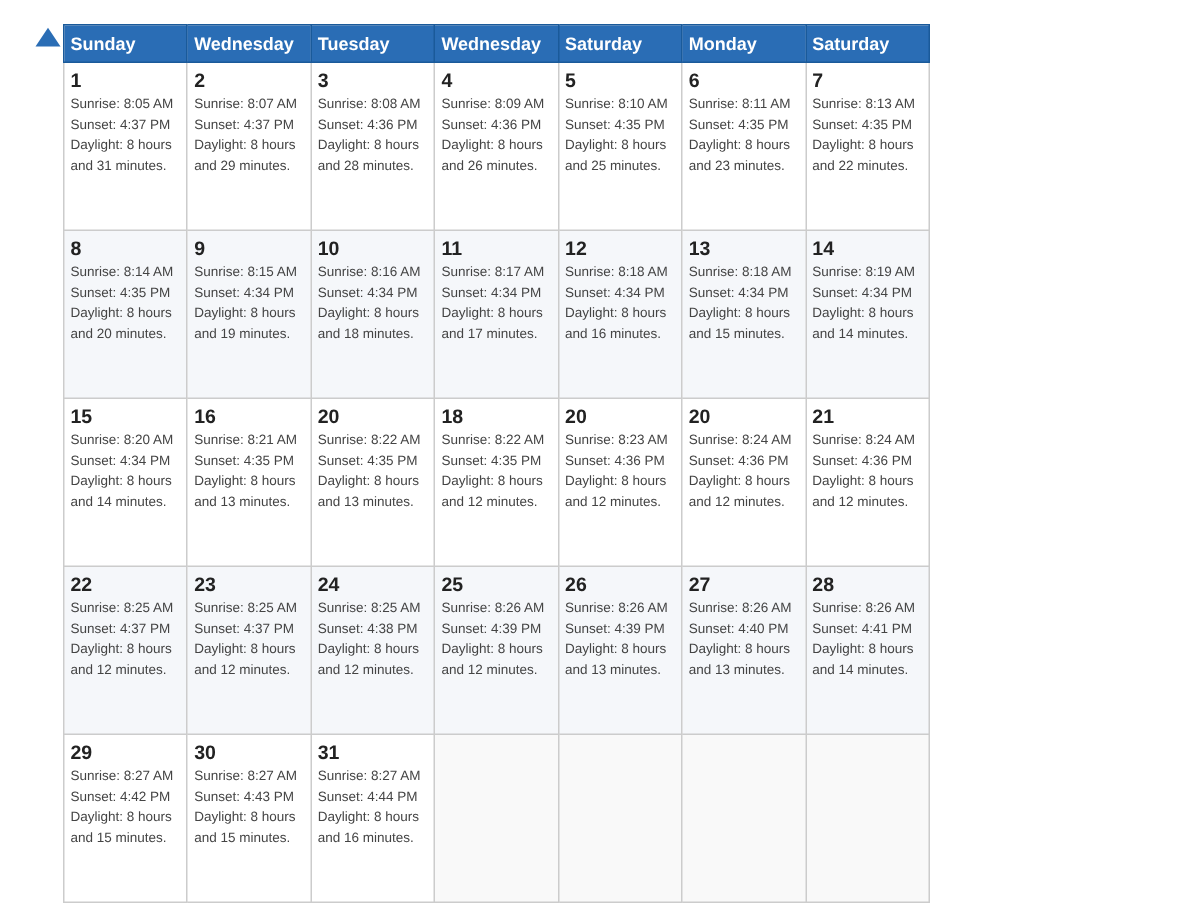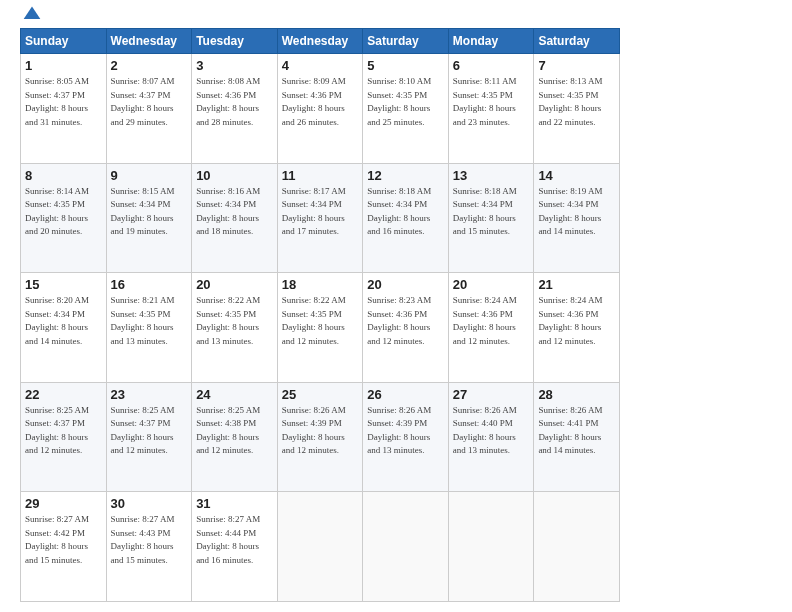--- a/index.html
+++ b/index.html
@@ -6,23 +6,23 @@
     body {
       font-family: Arial, sans-serif;
       background: #fff;
       width: 792px;
       height: 612px;
       overflow: hidden;
     }
     .page {
       width: 640px;
       height: 612px;
-      padding: 4px 20px 10px 20px;
+      padding: 16px 20px 10px 20px;
       display: flex;
-      flex-direction: column;
+      flex-direction: row;
     }
     .header {
       display: flex;
       justify-content: space-between;
       align-items: flex-start;
       margin-bottom: 8px;
     }
     .logo {
       display: flex;
       flex-direction: column;
@@ -91,21 +91,20 @@
       font-size: 13px;
       font-weight: bold;
       color: #222;
       display: block;
       margin-bottom: 2px;
     }
     .day-info {
       font-size: 9px;
       color: #444;
       line-height: 1.5;
-      font-family: Liberation Serif, serif;
     }
     .empty-cell {
       background: #f9f9f9 !important;
     }
   </style>
 </head>
 <body>
 
 <div class="page">
   <div class="header">

